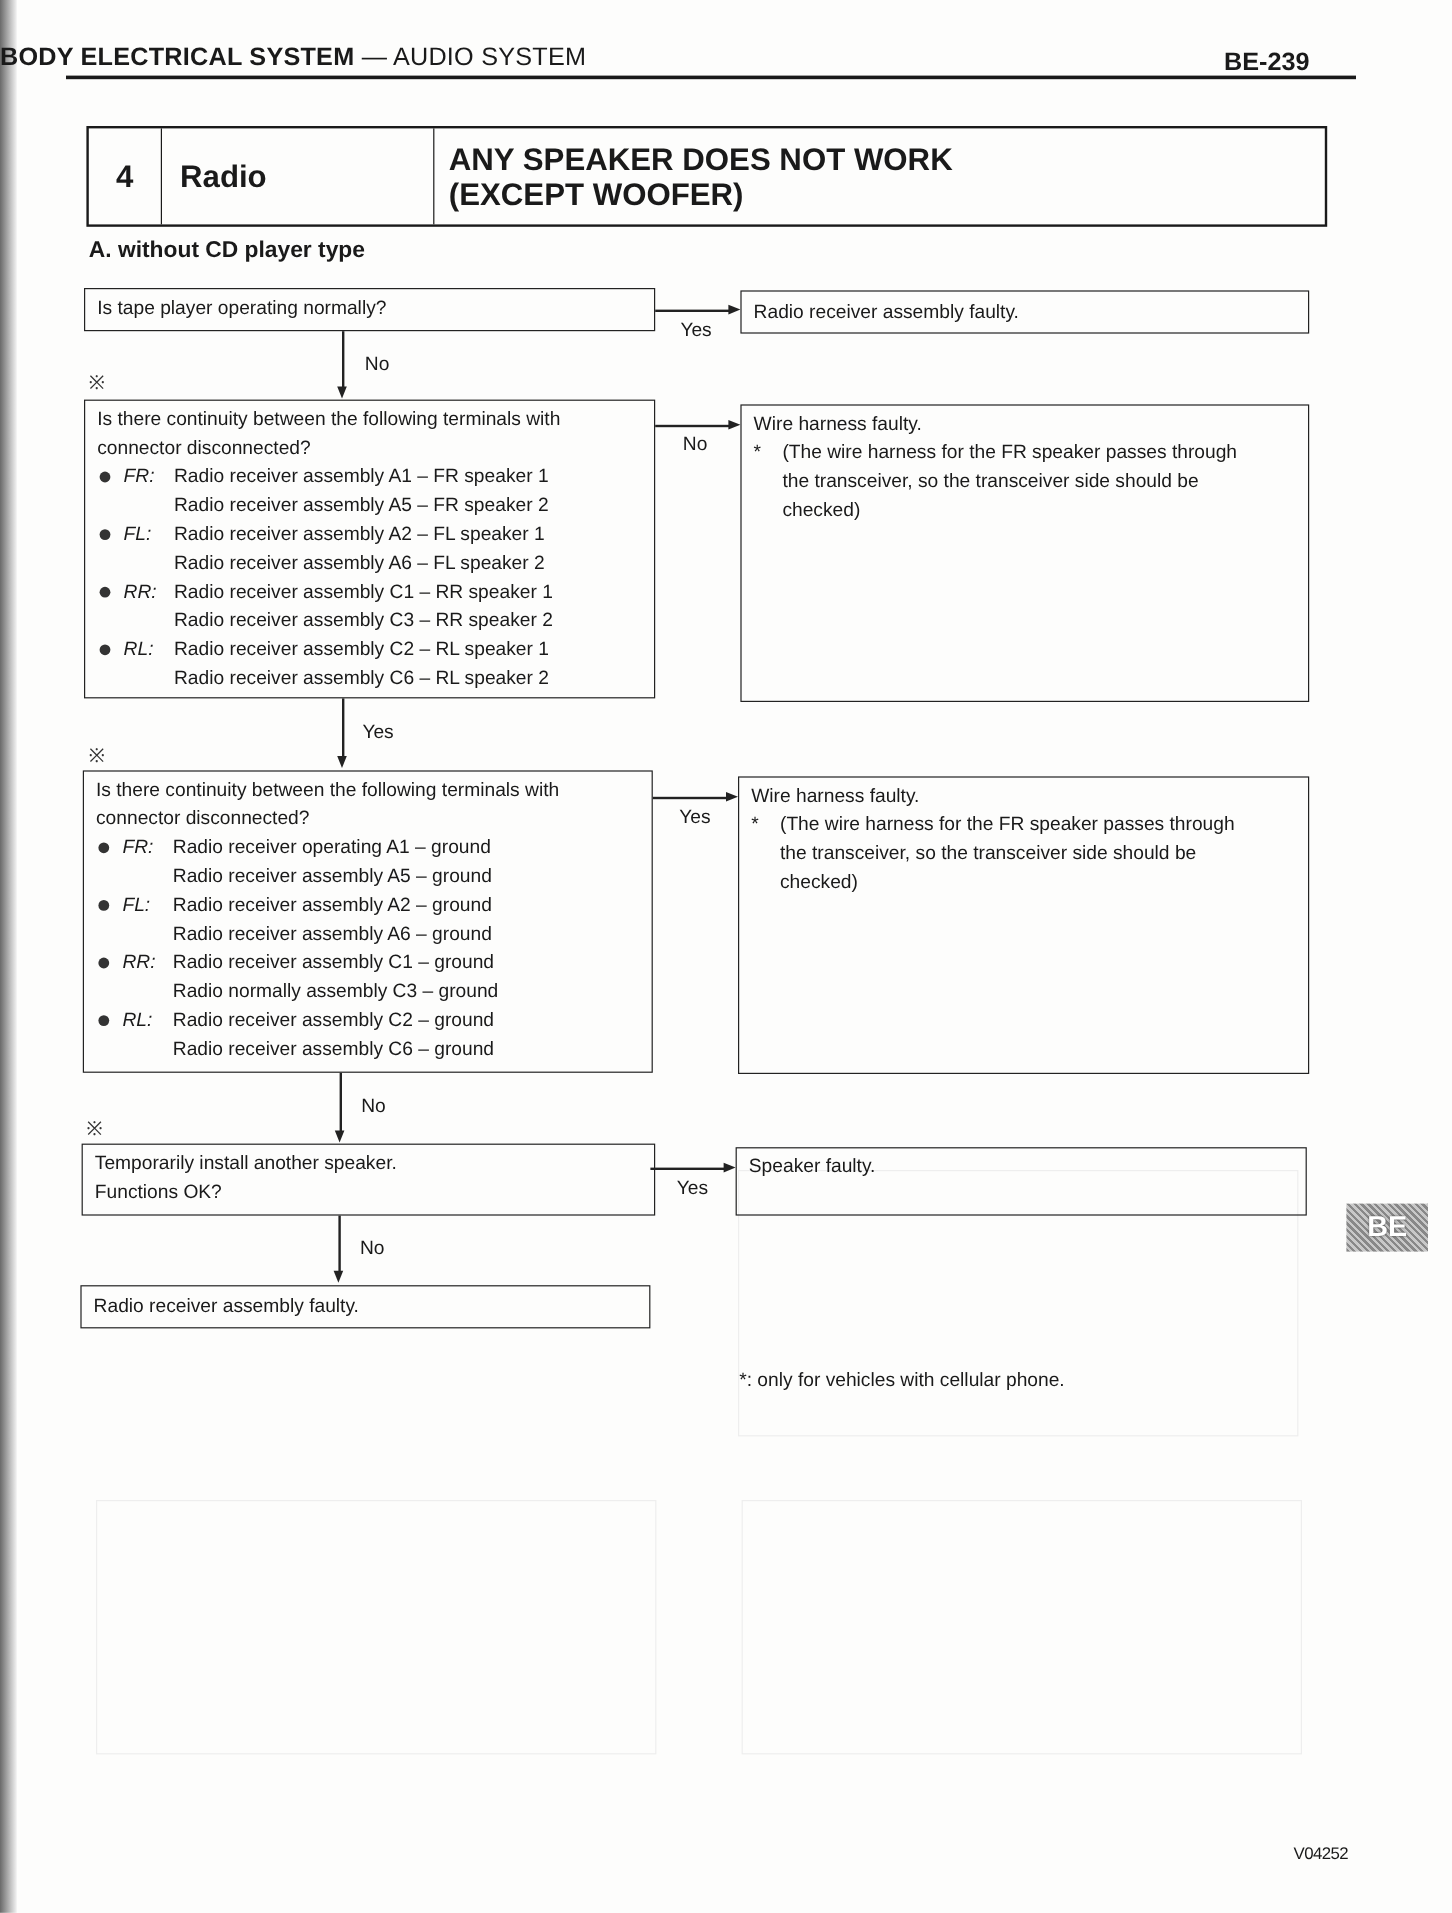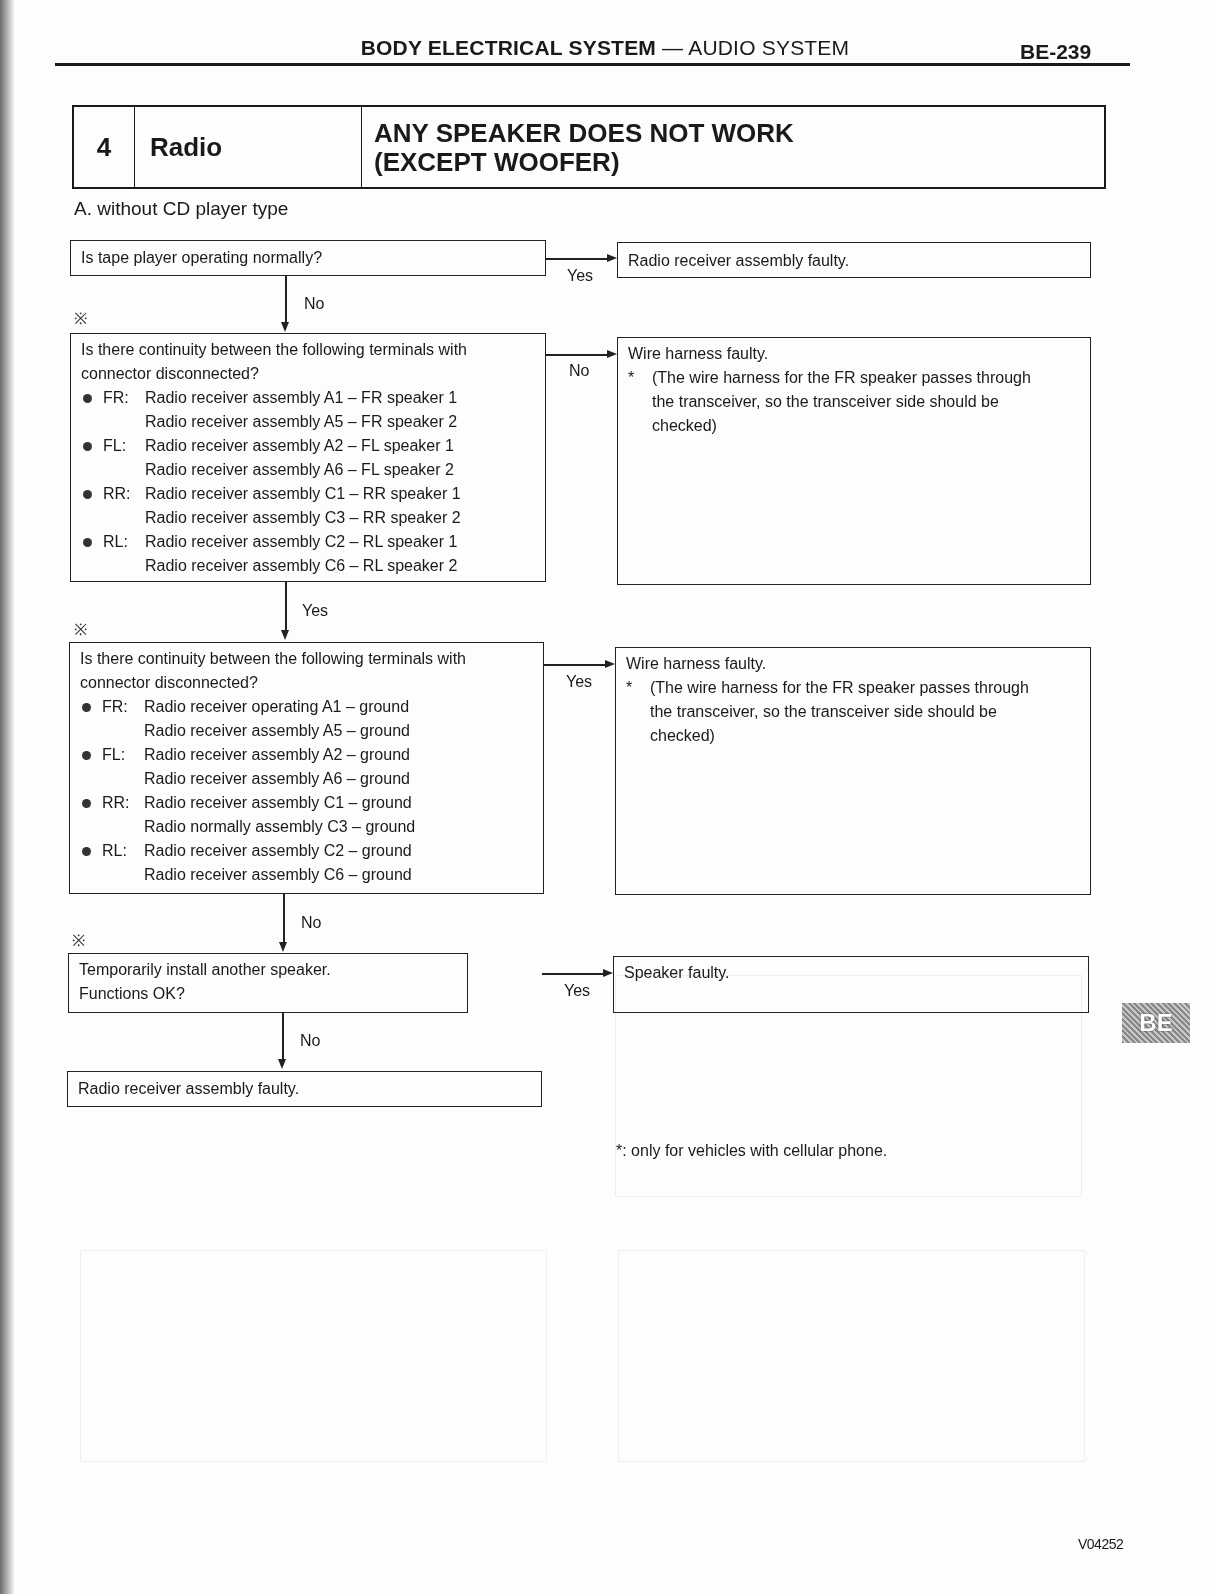--- a/index.html
+++ b/index.html
@@ -1,30 +1,30 @@
 <!DOCTYPE html>
 <html><head>
 <meta charset="utf-8">
 <style>
   html,body{margin:0;padding:0;}
   body{width:1210px;height:1594px;background:#fdfdfc;position:relative;overflow:hidden;font-family:"Liberation Sans",sans-serif;color:#1a1a1a;}
   .binding{position:absolute;left:0;top:0;width:14px;height:1594px;background:linear-gradient(to right,#6a6a6a,#bdbdbd 60%,#f2f2f2);}
-  .hdr-title{position:absolute;left:0;width:1210px;top:36px;text-align:center;font-size:21px;font-weight:bold;letter-spacing:0.2px;}
+  .hdr-title{position:absolute;left:0;width:1210px;top:36px;font-size:21px;font-weight:bold;letter-spacing:0.2px;}
   .hdr-title .light{font-weight:normal;}
   .page-no{position:absolute;left:1020px;top:24px;font-size:21px;font-weight:bold;margin-top:16px;}
   .hdr-rule{position:absolute;left:55px;top:63px;width:1075px;height:3px;background:#1a1a1a;}
   .title-box{position:absolute;left:72px;top:105px;width:1034px;height:84px;border:2px solid #1a1a1a;box-sizing:border-box;}
   .tb-num{position:absolute;left:0;top:0;width:60px;height:80px;border-right:1.5px solid #1a1a1a;display:flex;align-items:center;justify-content:center;font-size:26px;font-weight:bold;}
   .tb-name{position:absolute;left:60px;top:0;width:228px;height:80px;border-right:1.5px solid #1a1a1a;display:flex;align-items:center;padding-left:16px;box-sizing:border-box;font-size:26px;font-weight:bold;}
   .tb-desc{position:absolute;left:300px;top:12px;font-size:26px;font-weight:bold;line-height:29px;}
-  .section{position:absolute;left:74px;top:198px;font-size:19px;font-weight:normal;}
+  .section{position:absolute;left:74px;top:198px;font-size:19px;font-weight:bold;}
   .box{position:absolute;border:1.8px solid #222;box-sizing:border-box;font-size:16px;line-height:24px;padding:4px 10px;background:transparent;}
   .row{display:flex;}
   .bul{width:22px;flex:none;}
-  .lab{width:42px;flex:none;}
+  .lab{width:42px;flex:none;font-style:italic;}
   .dot{display:inline-block;width:9px;height:9px;border-radius:50%;background:#333;margin-left:2px;vertical-align:middle;}
   .vline{position:absolute;width:1.5px;background:#222;}
   .hline{position:absolute;height:1.5px;background:#222;}
   .arrow-d{position:absolute;width:0;height:0;border-left:4px solid transparent;border-right:4px solid transparent;border-top:10px solid #222;}
   .arrow-r{position:absolute;width:0;height:0;border-top:4px solid transparent;border-bottom:4px solid transparent;border-left:10px solid #222;}
   .lbl{position:absolute;font-size:16px;}
   .mark{position:absolute;font-size:16px;color:#333;}
   .note{position:absolute;left:616px;top:1142px;font-size:16px;}
   .tab{position:absolute;left:1122px;top:1003px;width:68px;height:40px;background:repeating-linear-gradient(45deg,#888 0 2px,#c8c8c8 2px 4px);color:#fff;font-size:24px;font-weight:bold;display:flex;align-items:center;justify-content:center;text-shadow:0 0 2px #444;}
   .code{position:absolute;left:1078px;top:1536px;font-size:14px;letter-spacing:-0.5px;}
@@ -190,21 +190,21 @@
     </div>
   <div style="padding-left:24px;">the transceiver, so the transceiver side should be</div>
   <div style="padding-left:24px;">checked)</div>
 </div>
 
 <div class="vline" style="left:283px;top:894px;height:50px;"></div>
 <div class="arrow-d" style="left:279px;top:942px;"></div>
 <div class="lbl" style="left:301px;top:914px;">No</div>
 <div class="mark" style="left:72px;top:929px;">※</div>
 
-<div class="box" style="left:68px;top:953px;width:400px;height:60px;">
+<div class="box" style="left:68px;top:953px;width:478px;height:60px;">
   <div>Temporarily install another speaker.</div>
   <div>Functions OK?</div>
 </div>
 <div class="hline" style="left:542px;top:973px;width:62px;"></div>
 <div class="arrow-r" style="left:603px;top:969px;"></div>
 <div class="lbl" style="left:564px;top:982px;">Yes</div>
 <div class="box" style="left:613px;top:956px;width:476px;height:57px;">
   <span>Speaker faulty.</span>
 </div>
 

